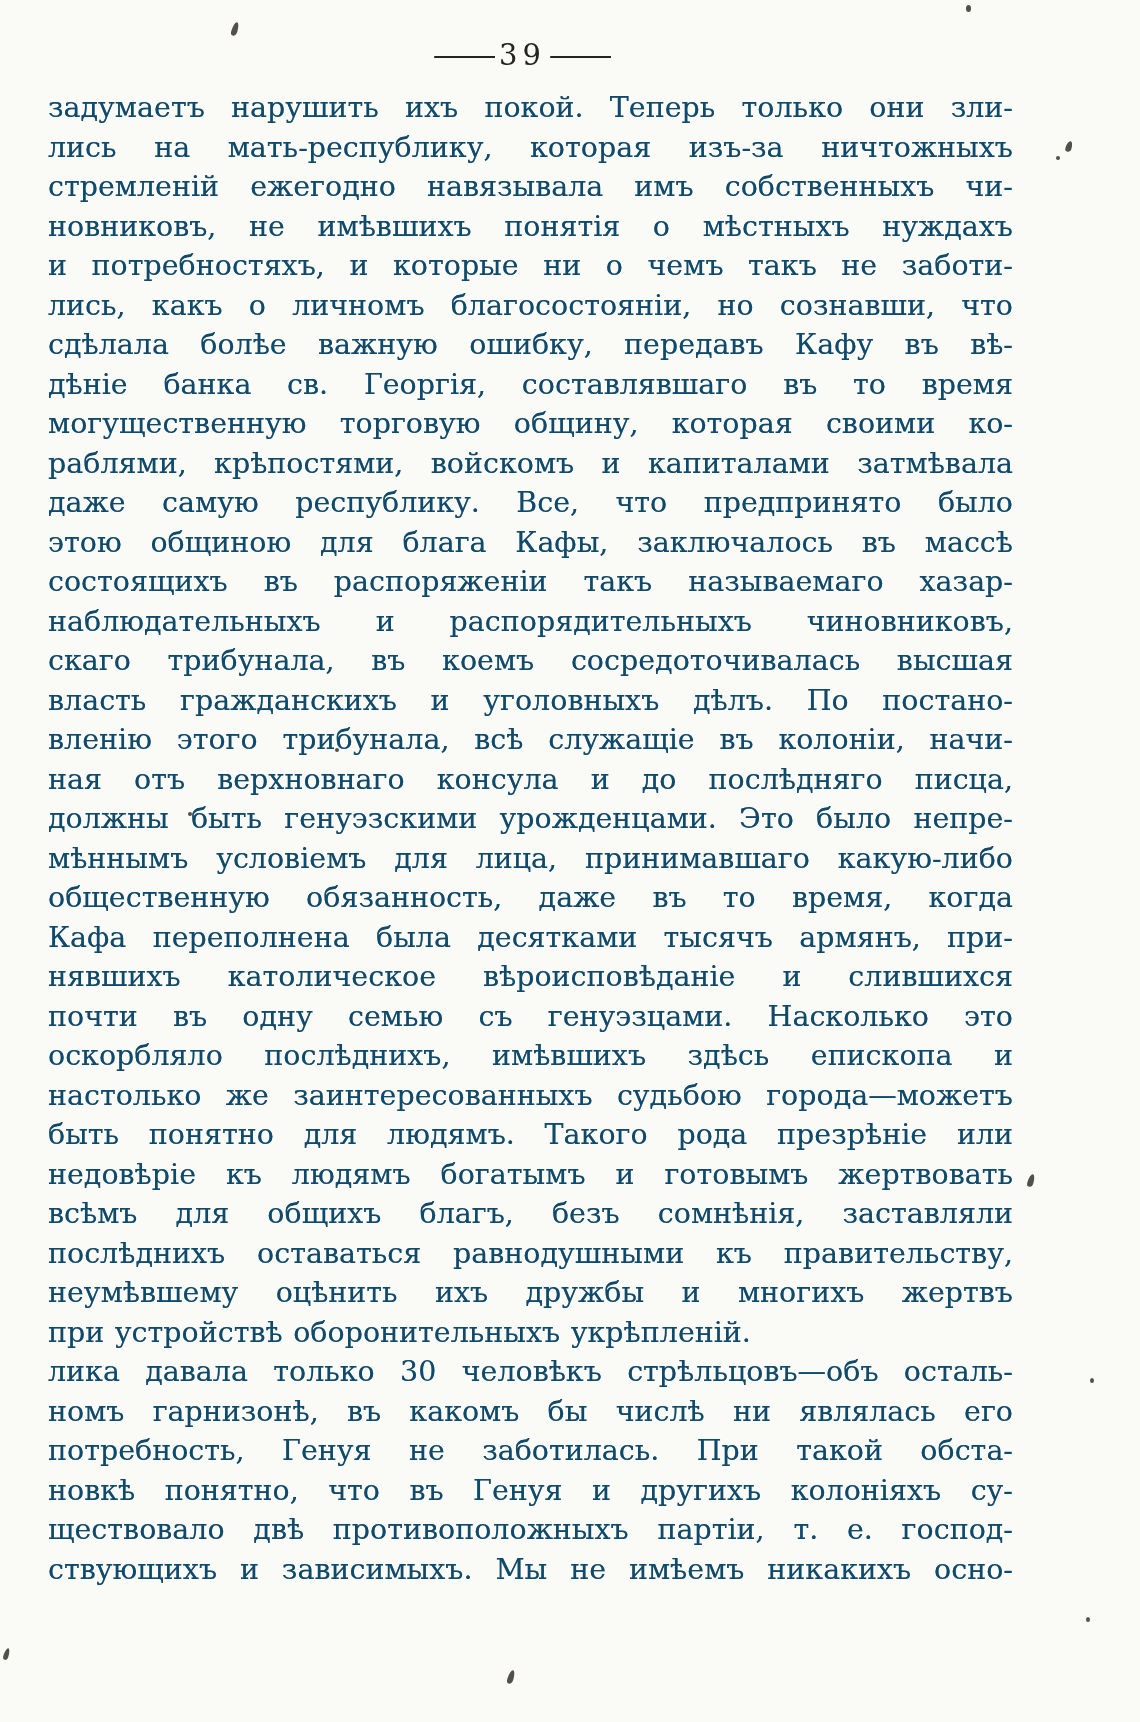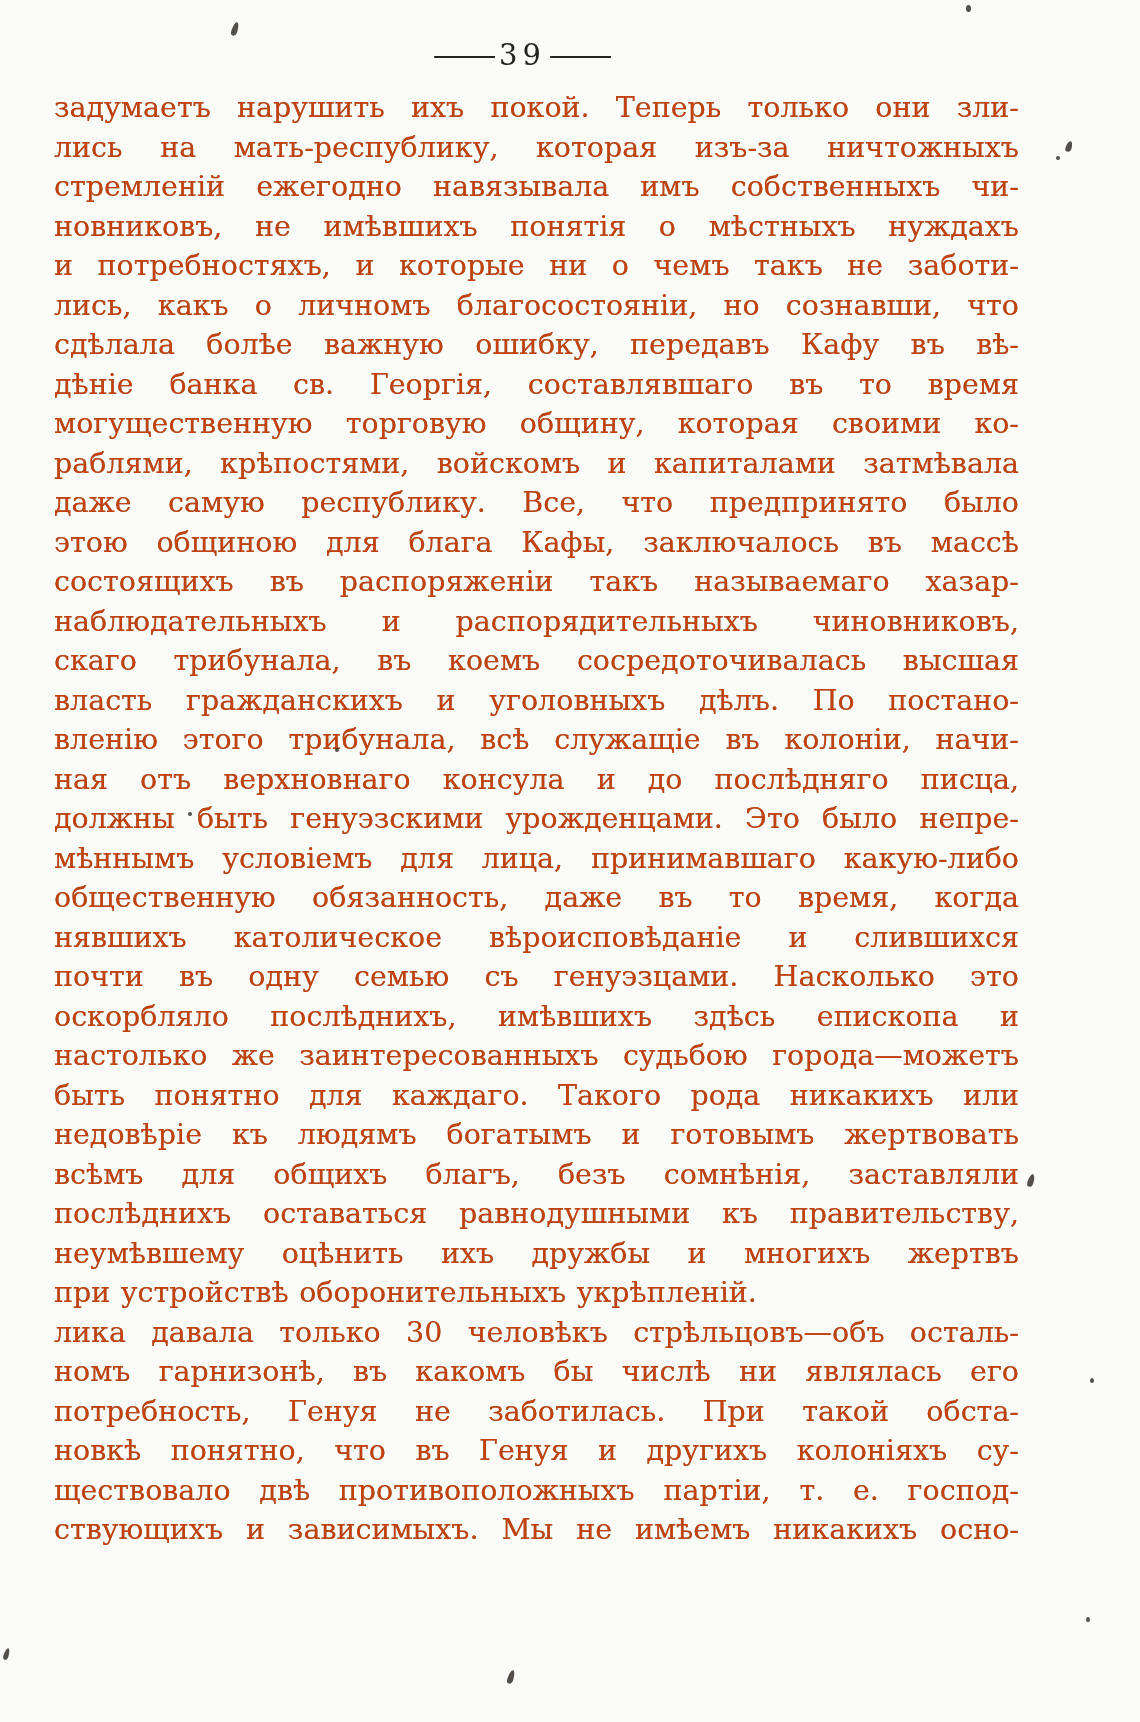--- a/index.html
+++ b/index.html
@@ -27,24 +27,24 @@
     display: inline-block;
     transform: scaleX(2.3);
     margin: 0 20px;
   }
   .header .pagenum {
     letter-spacing: 5px;
     display: inline-block;
   }
   .text-block {
     position: absolute;
-    left: 54px; top: 88px; width: 965px;
+    left: 48px; top: 88px; width: 965px;
     font-size: 28.5px;
     line-height: 39.5px;
-    color: #c2410c;
+    color: #0c4a6e;
     text-shadow: 0 0 0.5px rgba(20,18,15,0.45);
     word-spacing: 1.5px;
   }
   .line {
     text-align: justify;
     text-align-last: justify;
     white-space: normal;
     height: 39.5px;
     overflow: visible;
   }
@@ -89,25 +89,26 @@
       <div class="line">этою общиною для блага Кафы, заключалось въ массѣ</div>
       <div class="line">состоящихъ въ распоряженіи такъ называемаго хазар-</div>
       <div class="line">наблюдательныхъ и распорядительныхъ чиновниковъ,</div>
       <div class="line">скаго трибунала, въ коемъ сосредоточивалась высшая</div>
       <div class="line">власть гражданскихъ и уголовныхъ дѣлъ. По постано-</div>
       <div class="line">вленію этого трибунала, всѣ служащіе въ колоніи, начи-</div>
       <div class="line">ная отъ верхновнаго консула и до послѣдняго писца,</div>
       <div class="line">должны быть генуэзскими урожденцами. Это было непре-</div>
       <div class="line">мѣннымъ условіемъ для лица, принимавшаго какую-либо</div>
       <div class="line">общественную обязанность, даже въ то время, когда</div>
+      <div class="line">Кафа переполнена была десятками тысячъ армянъ, при-</div>
       <div class="line">нявшихъ католическое вѣроисповѣданіе и слившихся</div>
       <div class="line">почти въ одну семью съ генуэзцами. Насколько это</div>
       <div class="line">оскорбляло послѣднихъ, имѣвшихъ здѣсь епископа и</div>
       <div class="line">настолько же заинтересованныхъ судьбою города—можетъ</div>
-      <div class="line">быть понятно для каждаго. Такого рода никакихъ или</div>
+      <div class="line">быть понятно для людямъ. Такого рода презрѣніе или</div>
       <div class="line">недовѣріе къ людямъ богатымъ и готовымъ жертвовать</div>
       <div class="line">всѣмъ для общихъ благъ, безъ сомнѣнія, заставляли</div>
       <div class="line">послѣднихъ оставаться равнодушными къ правительству,</div>
       <div class="line">неумѣвшему оцѣнить ихъ дружбы и многихъ жертвъ</div>
       <div class="line end">при устройствѣ оборонительныхъ укрѣпленій.</div>
       <div class="line">лика давала только 30 человѣкъ стрѣльцовъ—объ осталь-</div>
       <div class="line">номъ гарнизонѣ, въ какомъ бы числѣ ни являлась его</div>
       <div class="line">потребность, Генуя не заботилась. При такой обста-</div>
       <div class="line">новкѣ понятно, что въ Генуя и другихъ колоніяхъ су-</div>
       <div class="line">ществовало двѣ противоположныхъ партіи, т. е. господ-</div>

